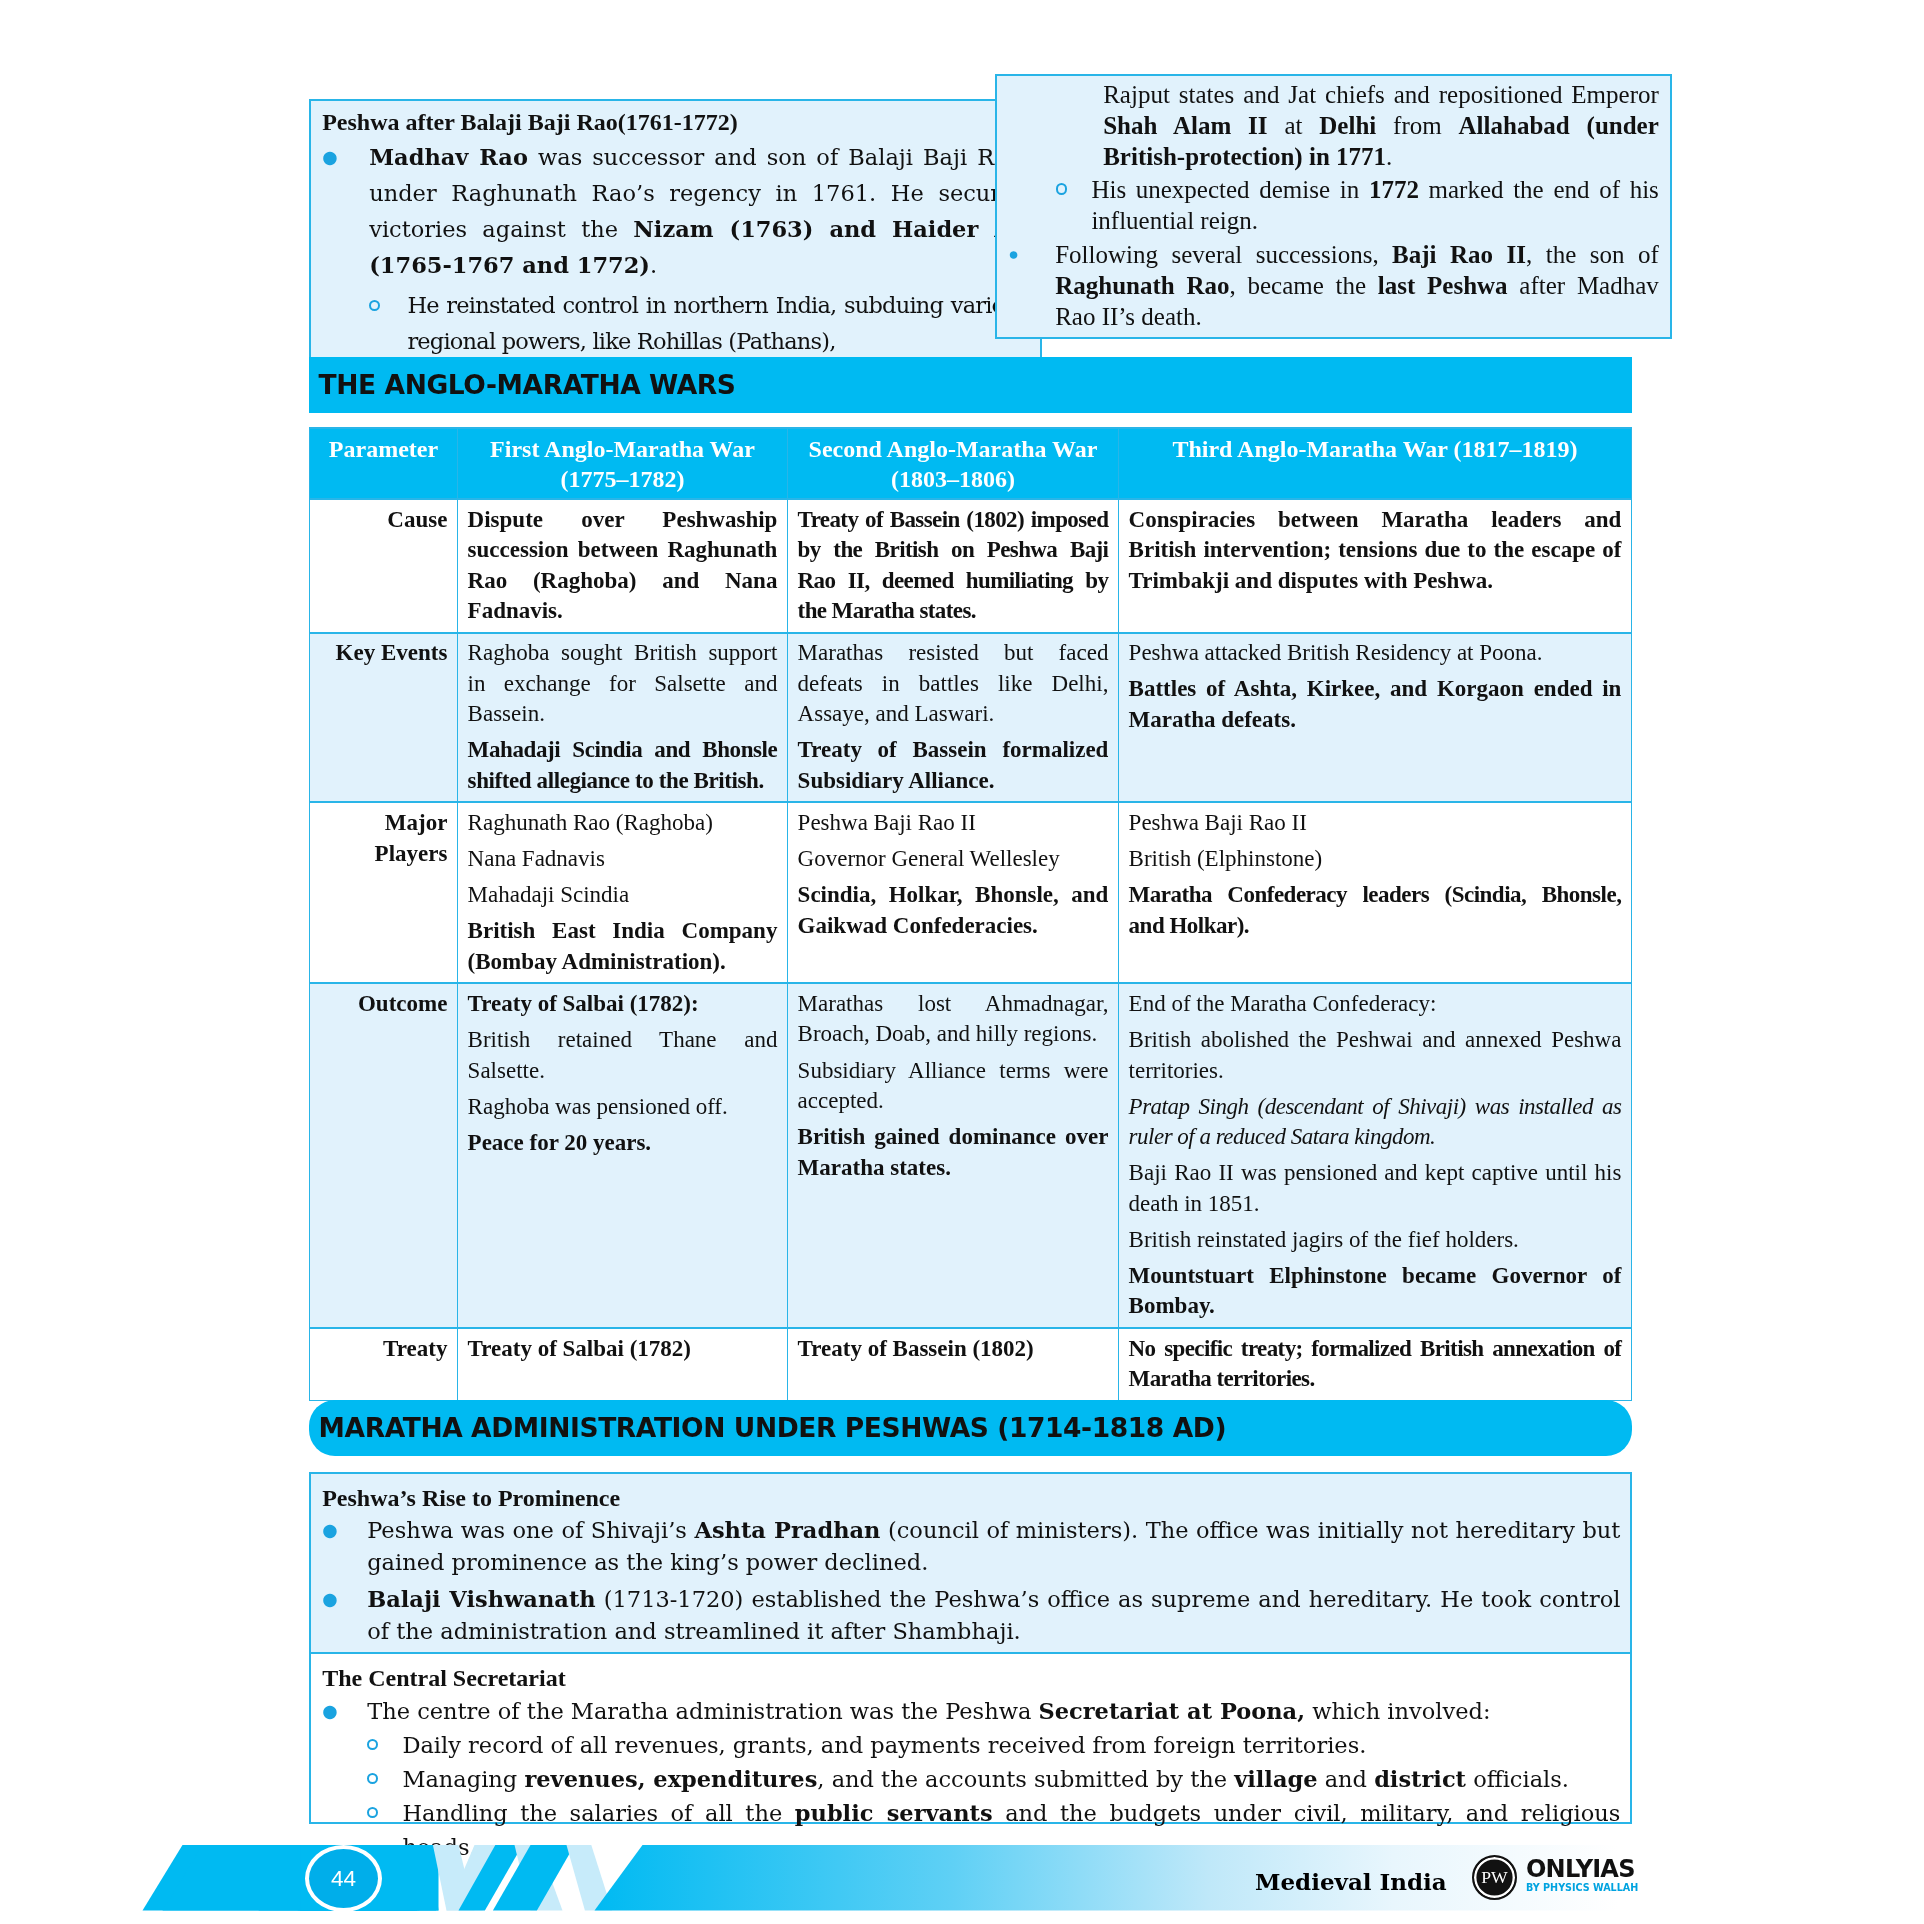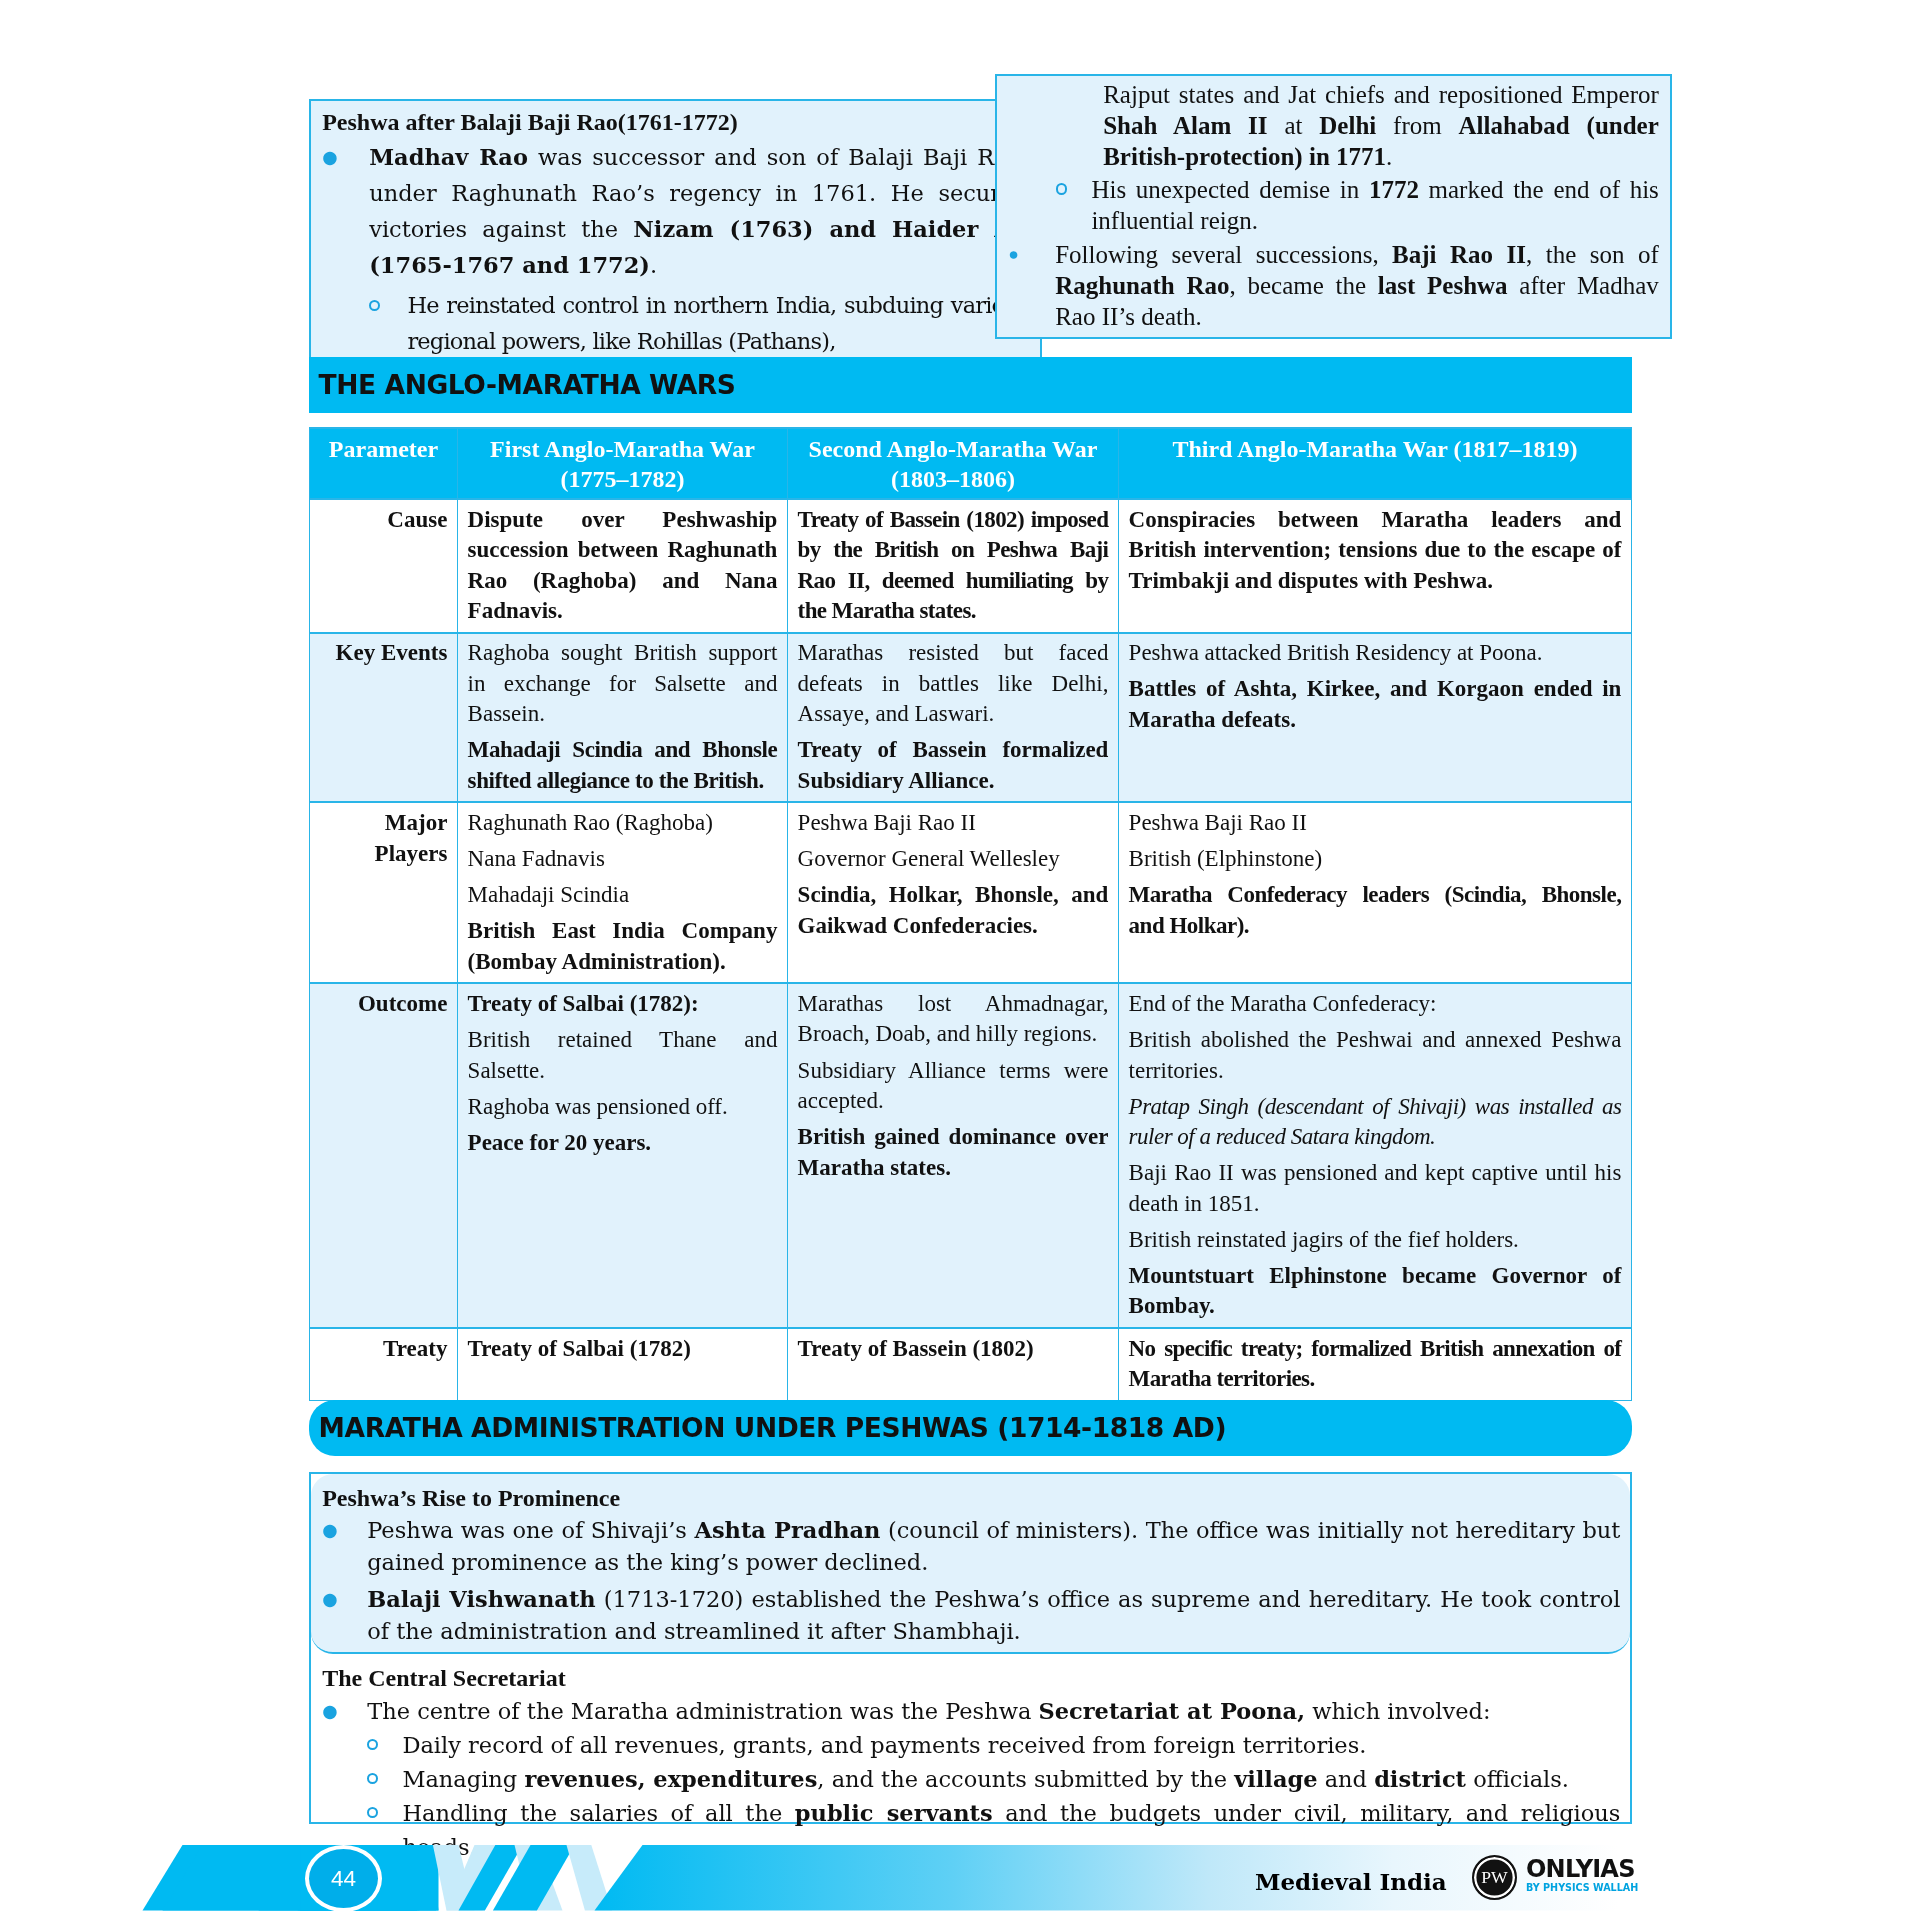--- a/index.html
+++ b/index.html
@@ -43,21 +43,21 @@
   table.wars tr { border-top: 2.4px solid #29b5e8; }
   table.wars td.param { font-weight: bold; text-align: right; }
   .cell-line { margin-bottom: 5.6px; }
   .cell-line:last-child { margin-bottom: 0; font-weight: bold; }
 
   .admin {
     position: absolute; left: 309px; top: 1472px; width: 1323px;
     border: 2.4px solid #29b5e8;
   }
   .admin .part { padding: 8px 9.6px 8px 11.2px; }
-  .admin .part1 { background: #e1f2fc; border-bottom: 2.4px solid #29b5e8; border-radius: 22px; }
+  .admin .part1 { background: #e1f2fc; border-bottom: 2.4px solid #29b5e8; }
   .admin .part2 { background: #ffffff; }
   .wide { font-family: "DejaVu Serif", serif; font-size: 22.5px; line-height: 32px; text-align: justify; }
 
   .footer { position: absolute; left: 0; top: 1845px; width: 1925px; height: 72px; }
 </style>
 </head>
 <body>
 
 <div class="box" style="left:309px; top:74px; width:733px; height:265px; padding:4.8px 11.2px 0 11.2px;margin-top:25px;">
   <div class="box-title">Peshwa after Balaji Baji Rao(1761-1772)</div>

